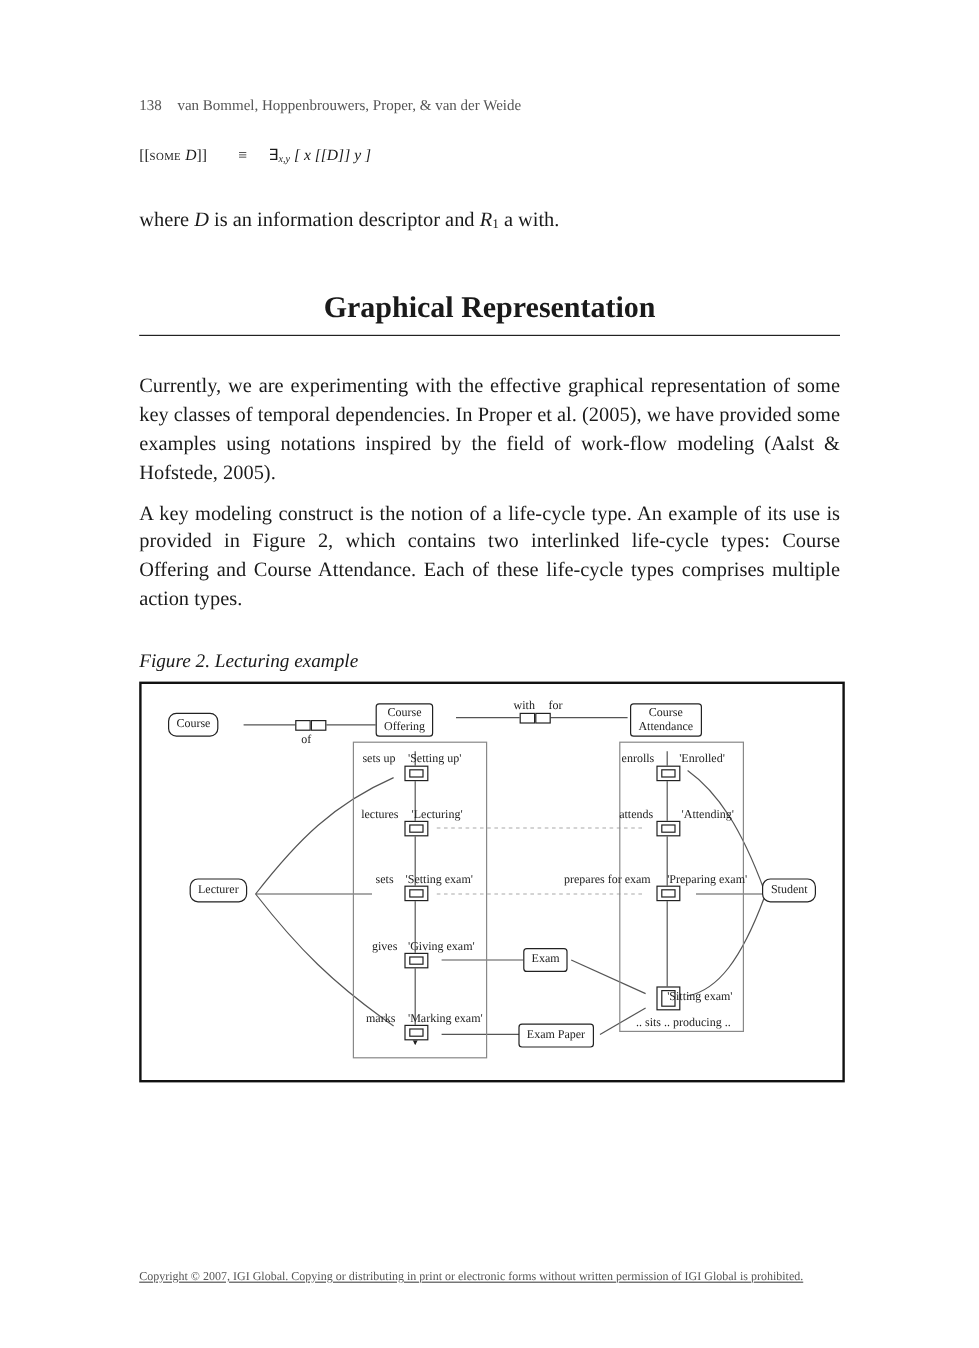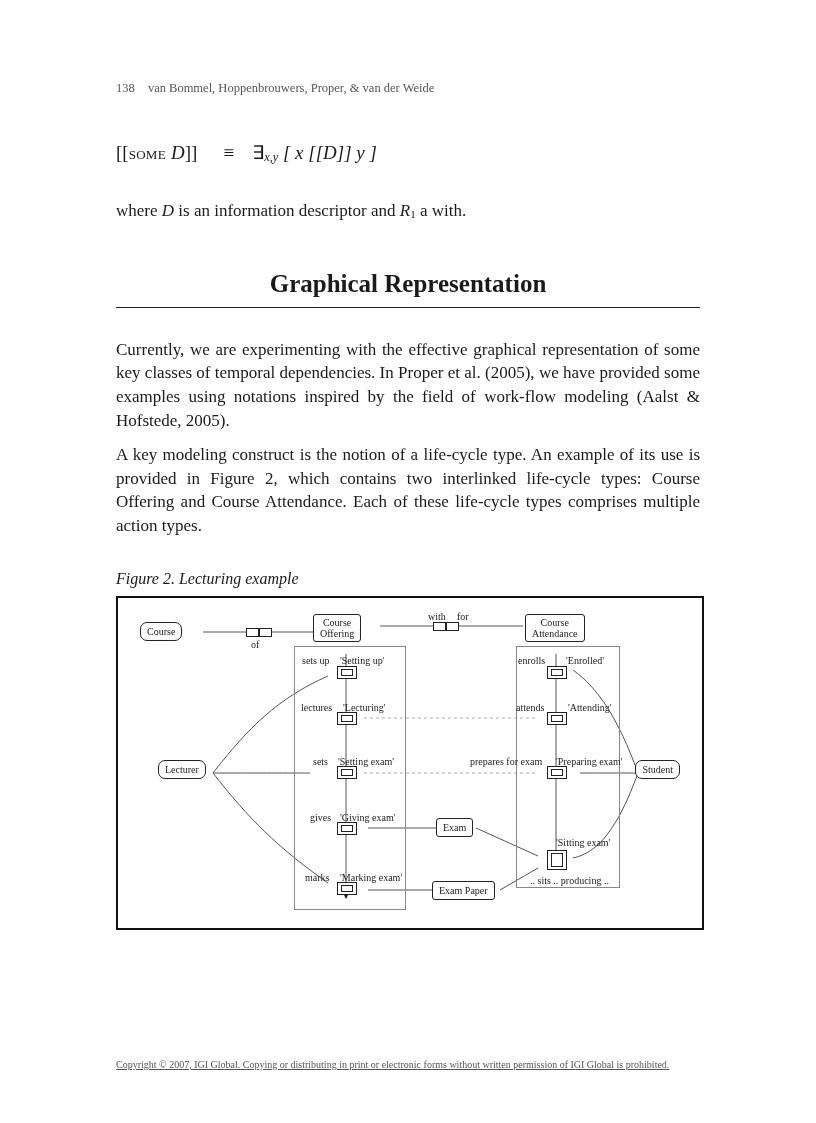--- a/index.html
+++ b/index.html
@@ -7,25 +7,25 @@
     width:816px;height:1123px;
     background:#fff;color:#1a1a1a;
     font-family:"Times New Roman",Times,serif;
     font-size:17px;line-height:1.35;
     box-sizing:border-box;
     padding:80px 116px 60px 116px;
     position:relative;
   }
   .running-head{
     font-size:12.5px;color:#555;
-    margin-bottom:40px;
+    margin-bottom:20px;
   }
   .running-head .pg{margin-right:10px}
   table.defs{border-collapse:collapse;margin-top:2px;margin-bottom:30px}
-  table.defs td{padding:3px 8px 3px 0;vertical-align:baseline;font-size:19px}
+  table.defs td{padding:3px 8px 3px 0;vertical-align:baseline;font-size:13px}
   .sc{font-variant:small-caps;letter-spacing:.3px}
   .it{font-style:italic}
   sub{font-size:.65em;vertical-align:-0.2em}
   .sec-title-wrap{text-align:center;margin-top:44px}
   .sec-title{
     font-weight:bold;font-size:25px;display:inline-block;
     padding-bottom:4px;
   }
   .sec-rule{border:0;border-top:1.3px solid #222;margin:2px 0 30px 0}
   p.body{margin:0 0 10px 0;text-align:justify;font-size:17px;line-height:1.4}
@@ -169,21 +169,21 @@
 
   <div class="act" style="left:429px;top:114px"></div>
   <div class="lbl" style="left:398px;top:103px">attends</div>
   <div class="lbl" style="left:450px;top:103px">'Attending'</div>
 
   <div class="act" style="left:429px;top:168px"></div>
   <div class="lbl" style="left:352px;top:157px">prepares for exam</div>
   <div class="lbl" style="left:438px;top:157px">'Preparing exam'</div>
 
   <div class="act" style="left:429px;top:252px;height:18px"></div>
-  <div class="lbl" style="left:438px;top:238px">'Sitting exam'</div>
+  <div class="lbl" style="left:438px;top:254px">'Sitting exam'</div>
   <div class="lbl" style="left:412px;top:276px">.. sits .. producing ..</div>
 
   <div class="node box" style="left:318px;top:220px">Exam</div>
   <div class="node box" style="left:314px;top:283px">Exam Paper</div>
 
 </div>
 
 <div class="copyright">Copyright © 2007, IGI Global. Copying or distributing in print or electronic forms without written permission of IGI Global is prohibited.</div>
 
 </body></html>

